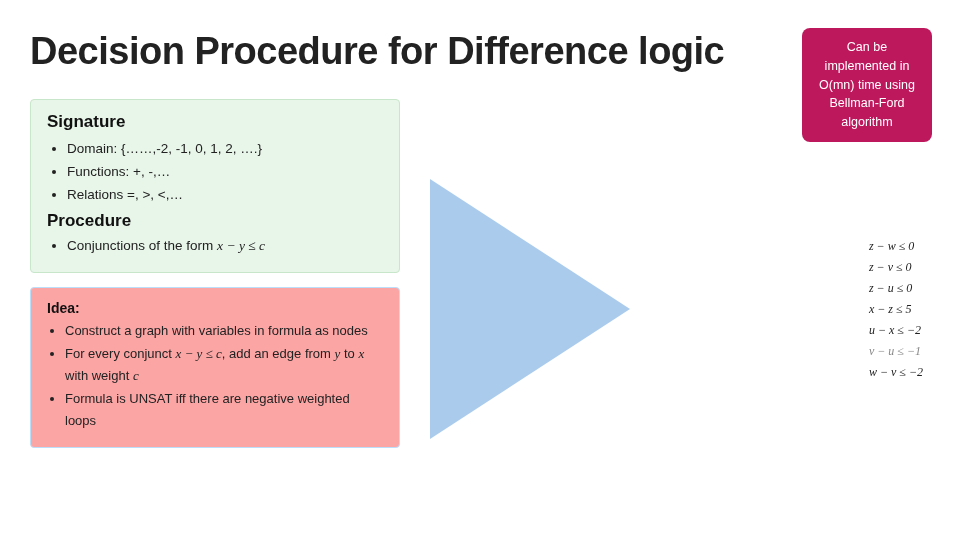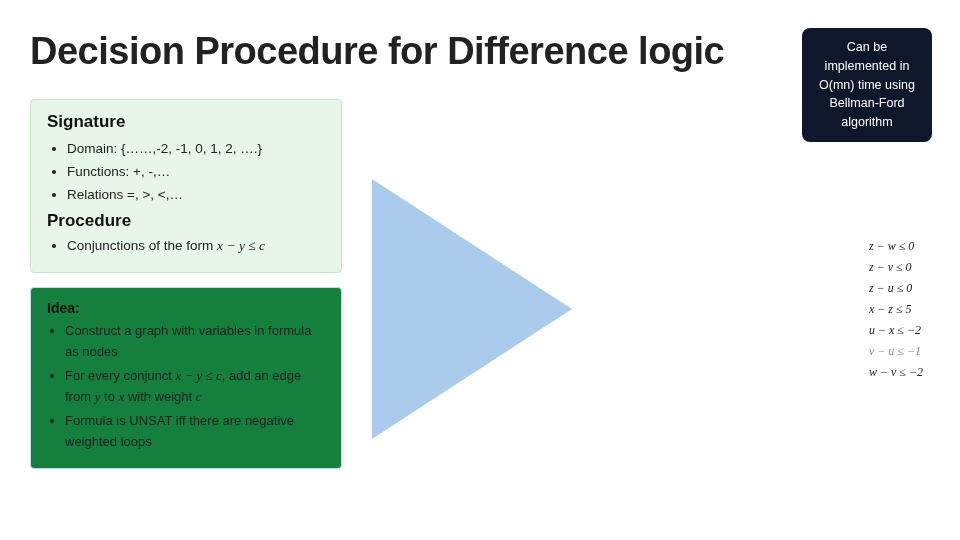--- a/index.html
+++ b/index.html
@@ -32,21 +32,21 @@
       flex-direction: row;
       gap: 0;
       width: 100%;
       height: calc(100% - 70px);
     }
 
     .left-col {
       display: flex;
       flex-direction: column;
       gap: 10px;
-      width: 312px;
+      width: 370px;
       flex-shrink: 0;
     }
 
     .signature-box {
       background: #e8f5e9;
       border: 1px solid #c8e6c9;
       border-radius: 4px;
       padding: 12px 16px 14px 16px;
       font-size: 14px;
       color: #222;
@@ -83,21 +83,21 @@
     .formulas-section ul {
       list-style: disc;
       padding-left: 20px;
     }
 
     .formulas-section ul li {
       font-size: 13.5px;
     }
 
     .idea-box {
-      background: #15803d;
+      background: #fca5a5;
       border: 1px solid #bbdefb;
       border-radius: 4px;
       padding: 12px 16px 14px 16px;
       font-size: 13.5px;
       color: #222;
       margin-top: 4px;
     }
 
     .idea-box .idea-title {
       font-size: 14px;
@@ -153,21 +153,21 @@
     .equations .highlight-row {
       color: #888;
       font-style: italic;
     }
 
     
     .tooltip-box {
       position: absolute;
       top: 28px;
       right: 28px;
-      background: #0f172a;
+      background: #be185d;
       color: white;
       border-radius: 8px;
       padding: 10px 14px;
       width: 130px;
       font-size: 12.5px;
       text-align: center;
       line-height: 1.5;
     }
 
     

